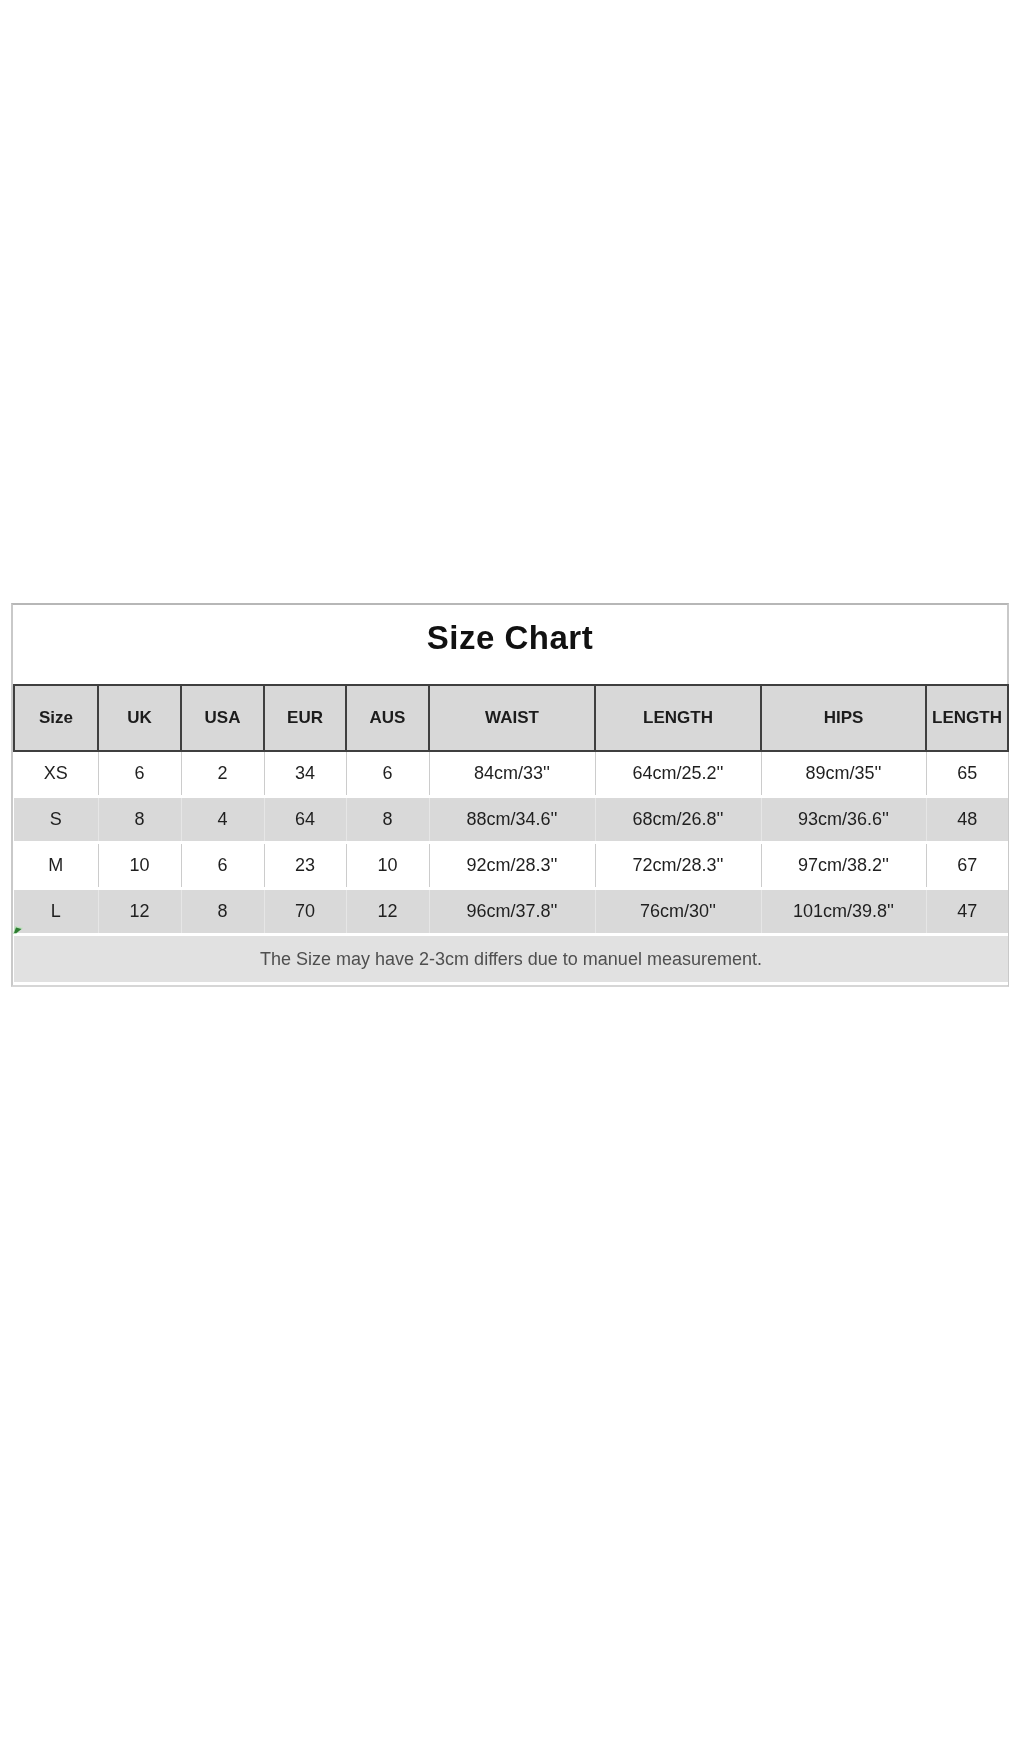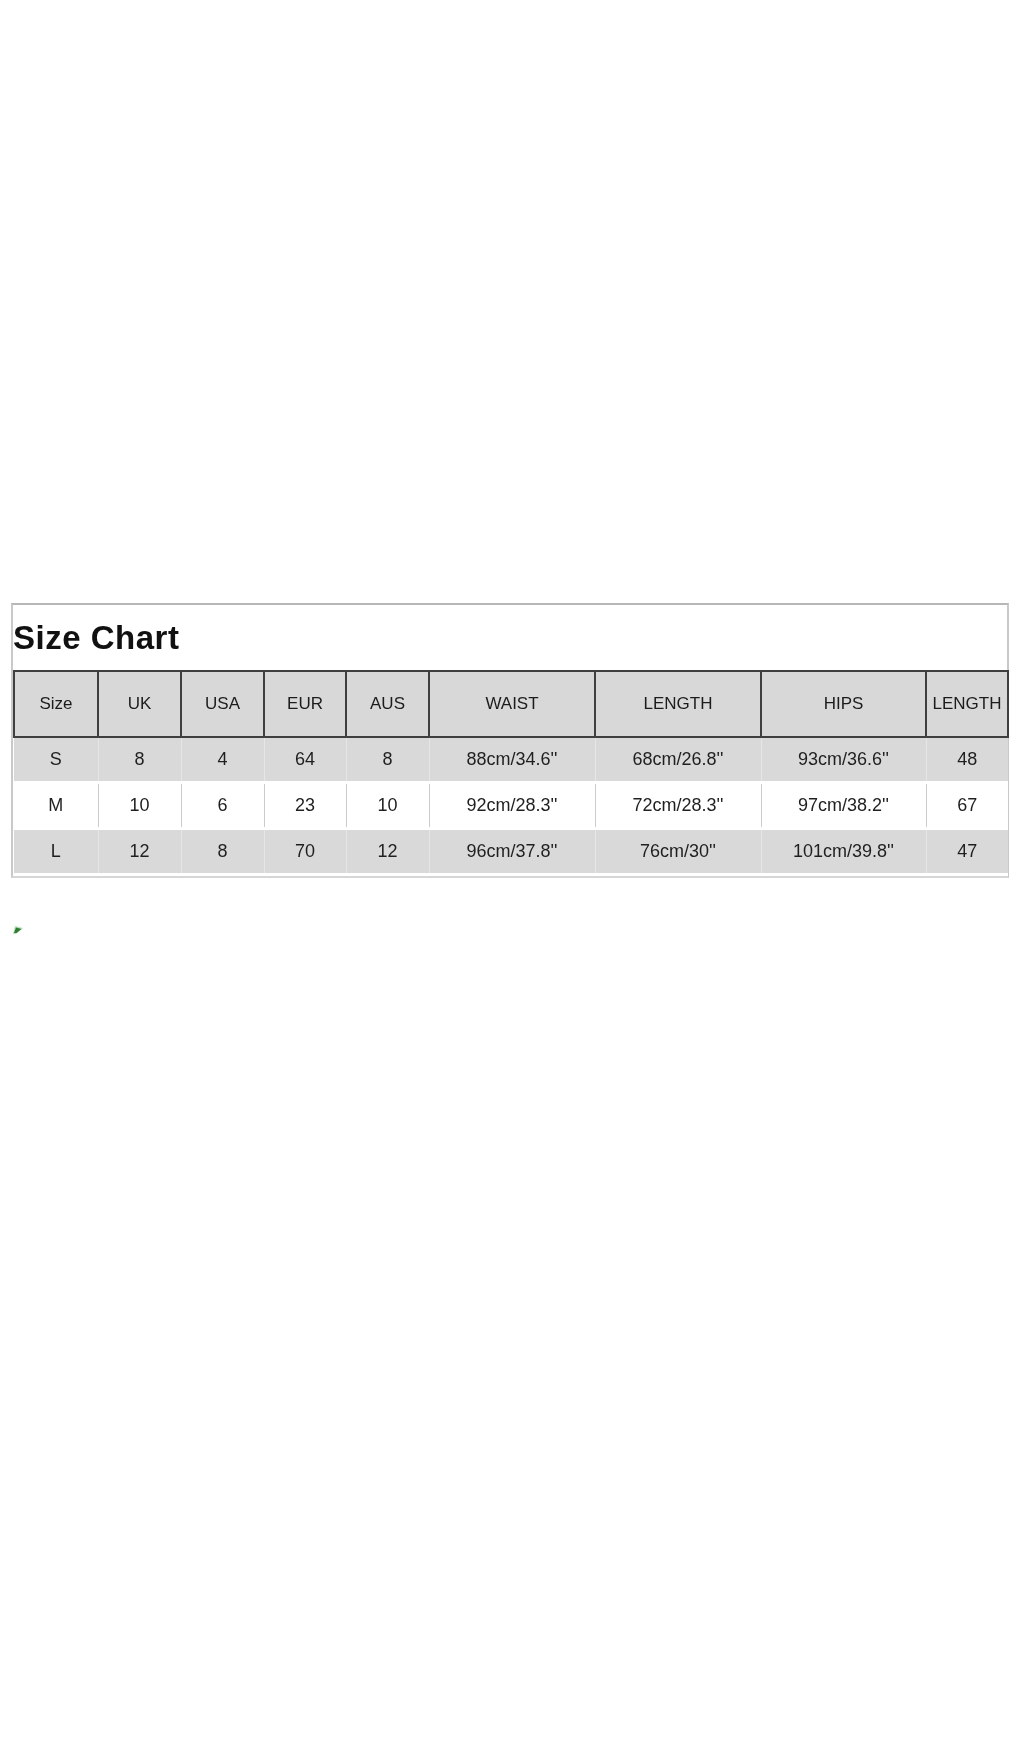--- a/index.html
+++ b/index.html
@@ -19,42 +19,42 @@
     top: 603px;
     width: 998px;
     box-sizing: border-box;
     background: #ffffff;
     border: 2px solid #c9c9c9;
     border-top-color: #b7b7b7;
     border-bottom-color: #d6d6d6;
   }
 
   .chart-title {
-    height: 65px;
+    height: 79px;
     line-height: 65px;
-    text-align: left;
+    text-align: center;
     font-size: 33px;
     font-weight: bold;
     color: #111111;
     letter-spacing: 0.5px;
     background: #ffffff;
   }
 
   table.size-table {
     width: 994px;
     table-layout: fixed;
     border-collapse: collapse;
   }
 
   table.size-table th {
     background: #d8d8d8;
     border: 2px solid #3f3f3f;
     height: 64px;
     font-size: 17px;
-    font-weight: normal;
+    font-weight: bold;
     color: #1c1c1c;
     text-align: center;
     padding: 0;
     overflow: hidden;
     white-space: nowrap;
   }
 
   table.size-table td {
     height: 43px;
     text-align: center;
@@ -116,20 +116,31 @@
           <th>USA</th>
           <th>EUR</th>
           <th>AUS</th>
           <th>WAIST</th>
           <th>LENGTH</th>
           <th>HIPS</th>
           <th>LENGTH</th>
         </tr>
       </thead>
       <tbody>
+        <tr class="row-white">
+          <td>XS</td>
+          <td>6</td>
+          <td>2</td>
+          <td>34</td>
+          <td>6</td>
+          <td>84cm/33''</td>
+          <td>64cm/25.2''</td>
+          <td>89cm/35''</td>
+          <td>65</td>
+        </tr>
         <tr class="row-gray">
           <td>S</td>
           <td>8</td>
           <td>4</td>
           <td>64</td>
           <td>8</td>
           <td>88cm/34.6''</td>
           <td>68cm/26.8''</td>
           <td>93cm/36.6''</td>
           <td>48</td>
@@ -149,20 +160,23 @@
           <td>L</td>
           <td>12</td>
           <td>8</td>
           <td>70</td>
           <td>12</td>
           <td>96cm/37.8''</td>
           <td>76cm/30''</td>
           <td>101cm/39.8''</td>
           <td>47</td>
         </tr>
+        <tr class="note-row">
+          <td colspan="9">The Size may have 2-3cm differs due to manuel measurement.</td>
+        </tr>
       </tbody>
     </table>
 
     <svg class="corner-marker" viewBox="0 0 11 11">
       <polygon points="0,10 2,2 10,4 3,10" fill="#b9e0b9"></polygon>
       <polygon points="1,9 3,3.5 8.5,5 3.5,9" fill="#2e7d32"></polygon>
     </svg>
 
   </div>
 

